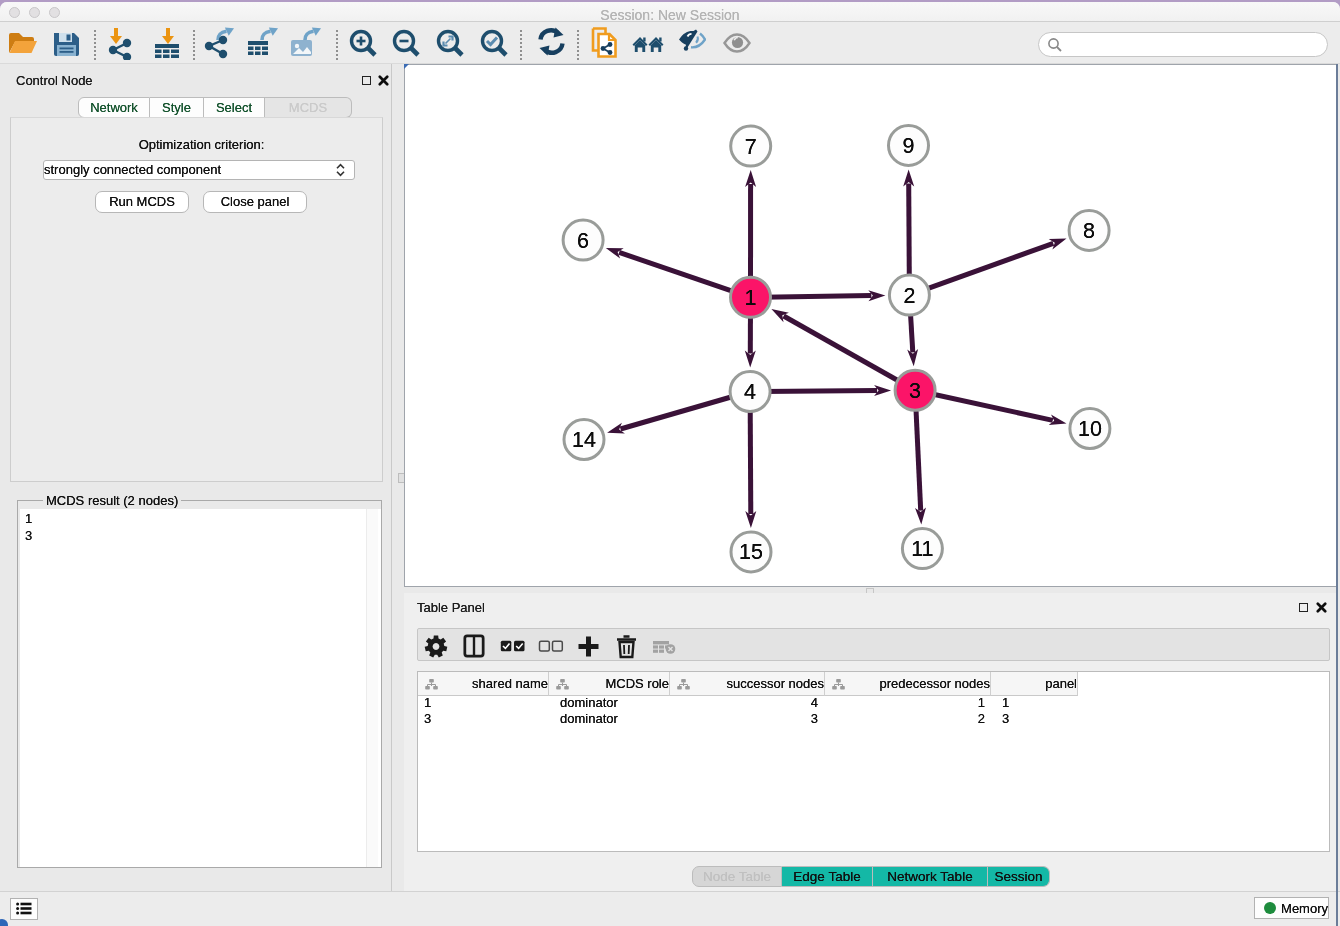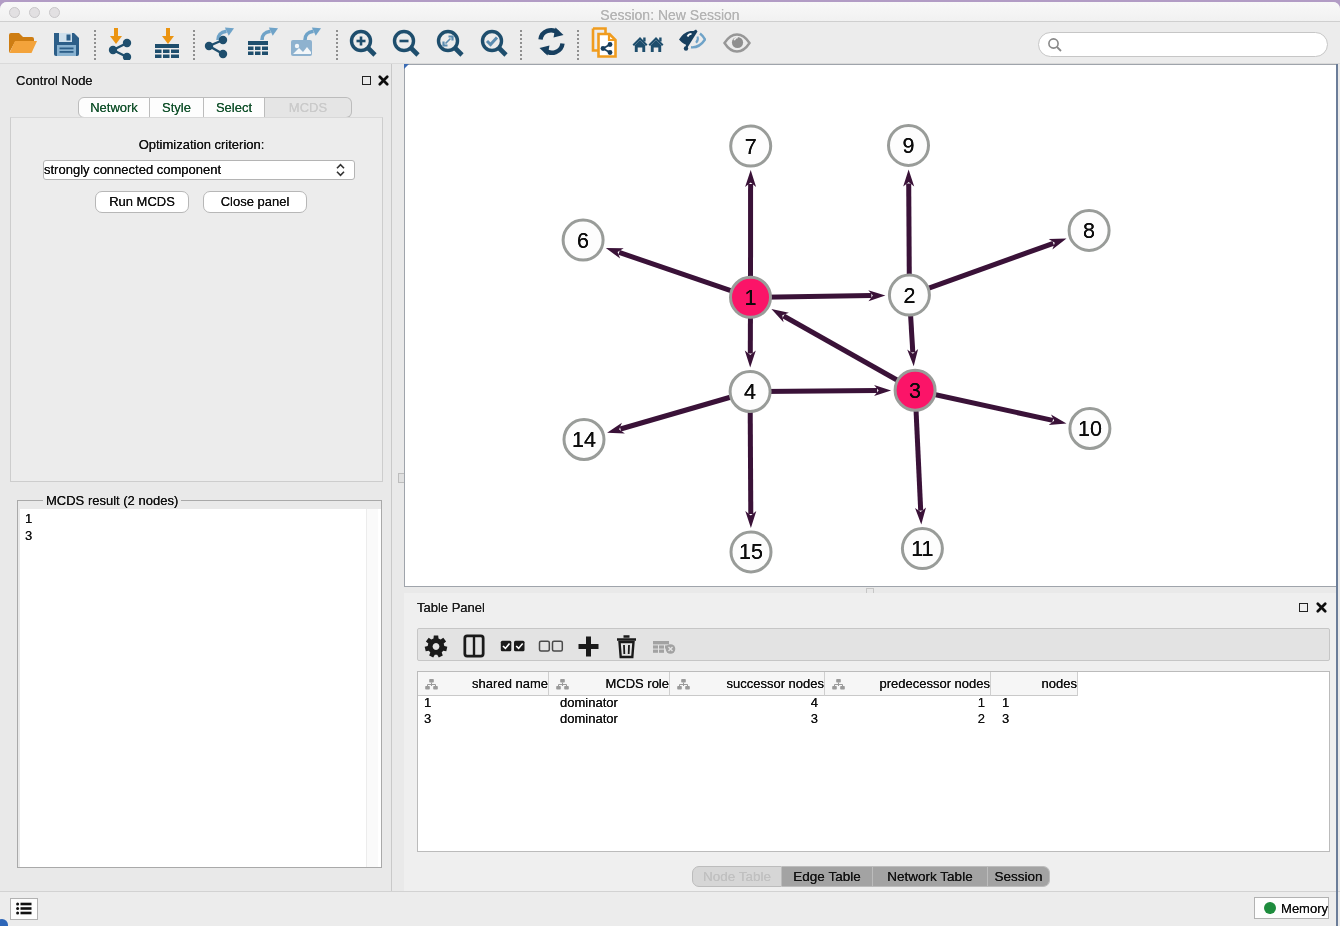--- a/index.html
+++ b/index.html
@@ -46,21 +46,21 @@
 #netgrip { position:absolute; left:866px; top:588px; width:8px; height:6px; background:#e8e8e8; border:1px solid #c6c6c6;}
 #tablepanel { position:absolute; left:404px; top:593px; width:933px; height:298px; background:#efefef; }
 #tp-title { position:absolute; left:417px; top:600px; font-size:13px; color:#1c1c1c;}
 #tp-toolbar { position:absolute; left:417px; top:628px; width:913px; height:33px; background:#e3e3e3;
   border:1px solid #c6c6c6; border-radius:2px;}
 #tp-table { position:absolute; left:417px; top:671px; width:913px; height:181px; background:#fff; border:1px solid #bbb; }
 .th { position:absolute; top:672px; height:24px; background:#f6f6f6; border-right:1px solid #cfcfcf; border-bottom:1px solid #c9c9c9;
   font-size:13px; color:#111; line-height:23px; text-align:right;}
 .hicon { position:absolute; top:6px; width:13px; height:13px; }
 .td { position:absolute; font-size:13px; color:#111; height:16px; line-height:16px;}
-.tptab { position:absolute; top:866px; height:21px; font-size:13.5px; text-align:center; line-height:20px; color:#111; background:#a3a3a3; border:1px solid #bcbcbc; border-left:none;}
+.tptab { position:absolute; top:866px; height:21px; font-size:13.5px; text-align:center; line-height:20px; color:#111; background:#14b8a6; border:1px solid #bcbcbc; border-left:none;}
 #statusbar { position:absolute; left:0; top:891px; width:1340px; height:35px; background:#ececec; border-top:1px solid #d2d2d2;}
 #listbtn { position:absolute; left:10px; top:898px; width:28px; height:22px; background:#fdfdfd; border:1px solid #b2b2b2;}
 #membtn { position:absolute; left:1254px; top:897px; width:75px; height:22px; background:#fdfdfd; border:1px solid #b2b2b2; font-size:13px; color:#111; text-align:right; line-height:21px;}
 #membtn i { display:inline-block; width:12px; height:12px; border-radius:50%; background:#1d8b3c; vertical-align:-1px; margin-right:5px;}
 .ticon { position:absolute; top:27px; }
 #redge { position:absolute; left:1336px; top:64px; width:2px; height:862px; background:#6b7d99; }
 #bl-blue { position:absolute; left:-4px; top:919px; width:12px; height:12px; border-radius:50%; background:#2d66b8; }
 </style>
 </head>
 <body>
@@ -367,21 +367,21 @@
       </g>
     </svg>successor nodes</div>
 <div class="th" style="left:825px; width:166px;"><svg class="hicon" style="left:7px;" viewBox="0 0 13 13">
       <g fill="#9a9a9a">
         <rect x="4.2" y="1" width="4.6" height="3.6" rx="0.8"></rect>
         <rect x="0.2" y="8" width="4.6" height="3.6" rx="0.8"></rect>
         <rect x="8.2" y="8" width="4.6" height="3.6" rx="0.8"></rect>
         <path d="M6.5 4.5 v2 M2.5 8 v-1.5 h8 V8 M6.5 6.5 v1.5" stroke="#9a9a9a" stroke-width="1" fill="none"></path>
       </g>
     </svg>predecessor nodes</div>
-<div class="th" style="left:991px; width:87px;">nodes</div>
+<div class="th" style="left:991px; width:87px;">panel</div>
 <div class="td" style="left:424px; top:695px;">1</div>
 <div class="td" style="left:560px; top:695px;">dominator</div>
 <div class="td" style="left:720px; top:695px; width:98px; text-align:right;">4</div>
 <div class="td" style="left:880px; top:695px; width:105px; text-align:right;">1</div>
 <div class="td" style="left:1002px; top:695px;">1</div>
 <div class="td" style="left:424px; top:711px;">3</div>
 <div class="td" style="left:560px; top:711px;">dominator</div>
 <div class="td" style="left:720px; top:711px; width:98px; text-align:right;">3</div>
 <div class="td" style="left:880px; top:711px; width:105px; text-align:right;">2</div>
 <div class="td" style="left:1002px; top:711px;">3</div>

